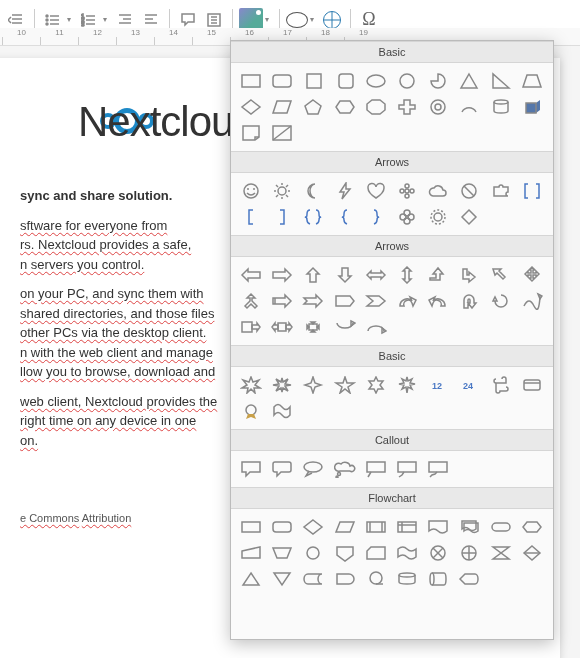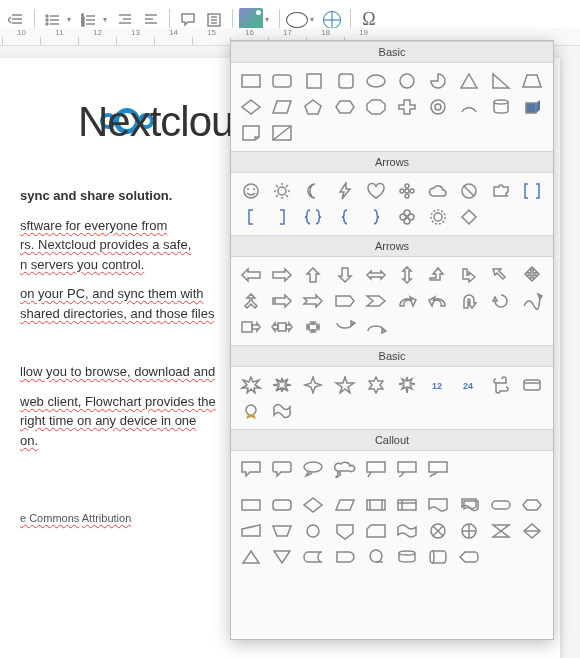--- a/index.html
+++ b/index.html
@@ -269,26 +269,26 @@
   <div class="doc-text">
     <p><span class="hl">sync and share solution.</span></p>
     <p>
       <span class="wavy">sftware for everyone from</span><br>
       <span class="wavy">rs. Nextcloud provides a safe,</span><br>
       <span class="wavy">n servers you control.</span>
     </p>
     <p>
       <span class="wavy">on your PC, and sync them with</span><br>
       <span class="wavy"> shared directories, and those files</span><br>
-      <br>
-      <br>
+      <span class="wavy">other PCs via the desktop client.</span><br>
+      <span class="wavy">n with the web client and manage</span><br>
       <span class="wavy">llow you to browse, download and</span>
     </p>
     <p>
-      <span class="wavy"> web client, Flowchart provides the</span><br>
+      <span class="wavy"> web client, Nextcloud provides the</span><br>
       <span class="wavy"> right time on any device in one</span><br>
       <span class="wavy">on.</span>
     </p>
     <p class="footer-text">
       <span class="wavy">e Commons</span>
       <span class="wavy">Attribution</span>
     </p>
   </div>
 </div>
 
@@ -787,20 +787,21 @@
         </svg>
       </div>
     <div class="sp-cell">
         <svg width="22" height="18">
           <rect class="sh" x="2" y="2" width="18" height="10"></rect>
           <polyline class="sh" points="10,12 8,14 5,15 3,17"></polyline>
         </svg>
       </div>
   </div>
 
+  <div class="sp-section-head">Flowchart</div>
   <div class="sp-grid">
     <div class="sp-cell">
         <svg width="22" height="18">
           <rect class="sh" x="2" y="4" width="18" height="10"></rect>
         </svg>
       </div>
     <div class="sp-cell">
         <svg width="22" height="18">
           <rect class="sh" x="2" y="4" width="18" height="10" rx="3"></rect>
         </svg>

